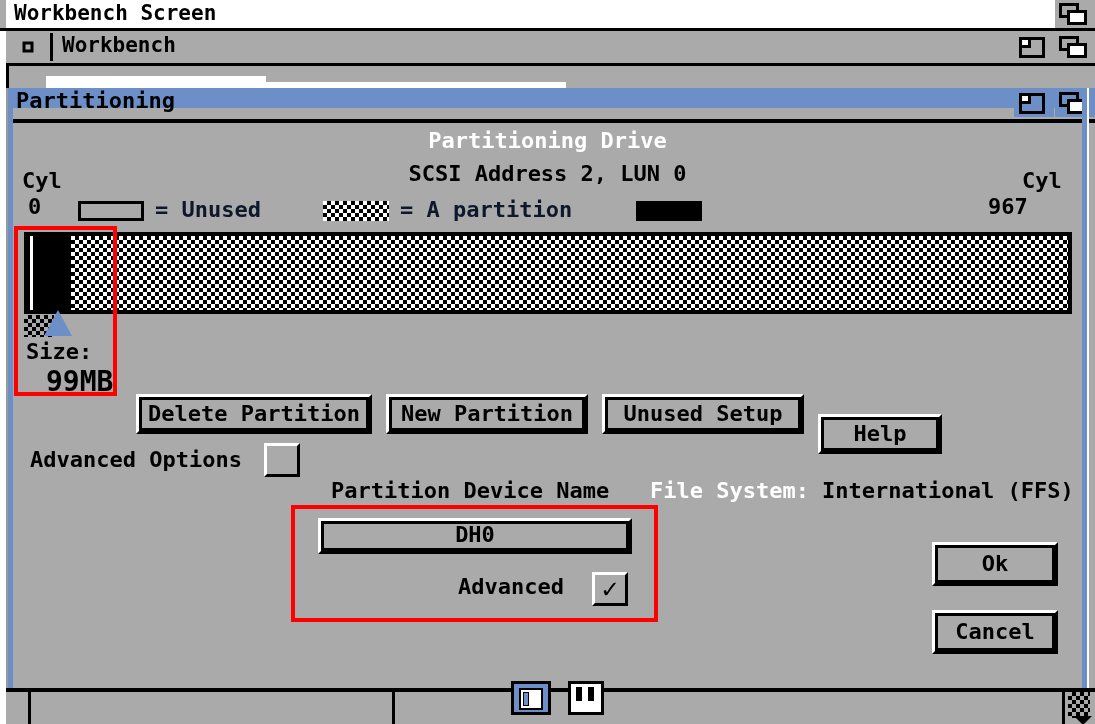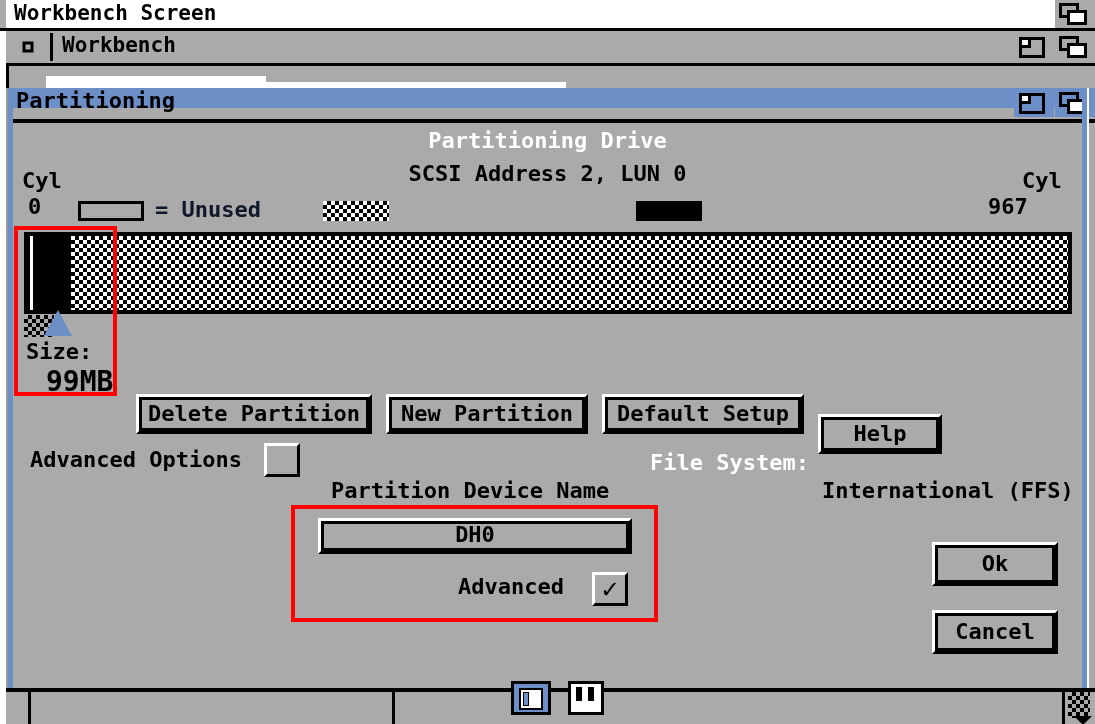--- a/index.html
+++ b/index.html
@@ -334,46 +334,47 @@
 
   <div id="cyl-left-label" class="amt">Cyl</div>
   <div id="cyl-left-val" class="amt">0</div>
   <div id="cyl-right-label" class="amt">Cyl</div>
   <div id="cyl-right-val" class="amt">967</div>
 
   <div class="legend-sw-unused" style="left:78px; top:201px;"></div>
   <div class="legend-txt amt" style="left:155px; top:199px;">= Unused</div>
 
   <div class="legend-sw-part" style="left:323px; top:201px;"></div>
+  <div class="legend-txt amt" style="left:400px; top:199px;">= A partition</div>
 
   <div class="legend-sw-cur" style="left:636px; top:201px;"></div>
 
   <div id="bar-outer">
     <div id="bar-current">
       <div id="bar-cur-line"></div>
     </div>
     <div id="bar-checker"></div>
   </div>
 
   <div id="marker-check"></div>
   <div id="marker-tri"></div>
 
   <div id="size-label" class="amt">Size:</div>
   <div id="size-value" class="amt">99MB</div>
 
   <div class="abtn amt" style="left:136px; top:394px; width:236px; height:40px;">Delete Partition</div>
   <div class="abtn amt" style="left:386px; top:394px; width:202px; height:40px;">New Partition</div>
-  <div class="abtn amt" style="left:602px; top:394px; width:202px; height:40px;">Default Setup</div>
+  <div class="abtn amt" style="left:602px; top:394px; width:202px; height:40px;">Unused Setup</div>
   <div class="abtn amt" style="left:818px; top:414px; width:124px; height:40px;">Help</div>
 
   <div class="lbl amt" style="left:30px; top:449px;">Advanced Options</div>
   <div class="acheck" style="left:264px; top:443px;"></div>
 
   <div class="lbl amt" style="left:331px; top:480px;">Partition Device Name</div>
-  <div class="lbl-w amt" style="left:650px; top:452px;">File System:</div>
+  <div class="lbl-w amt" style="left:650px; top:480px;">File System:</div>
   <div class="lbl amt" style="left:822px; top:480px;">International (FFS)</div>
 
   <div id="devname-field">
     <div id="devname-text" class="amt">DH0</div>
   </div>
 
   <div class="lbl amt" style="left:458px; top:576px;">Advanced</div>
   <div class="acheck" style="left:592px; top:572px;">
     <div class="tick amt">✓</div>
   </div>

